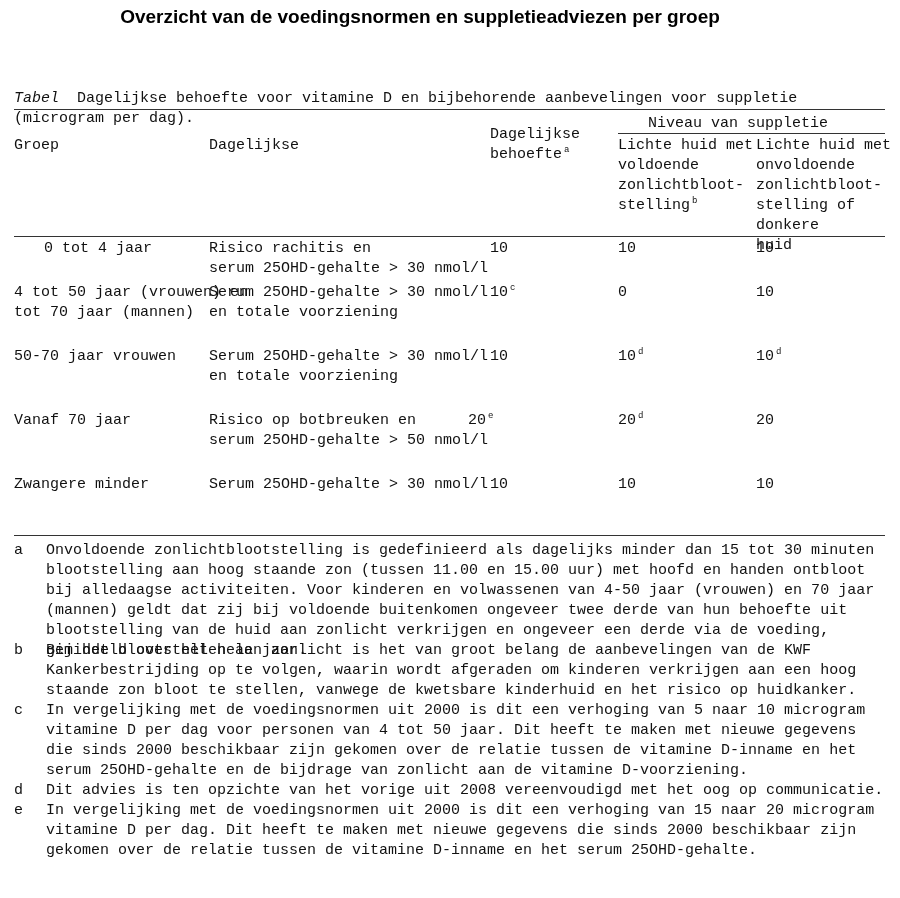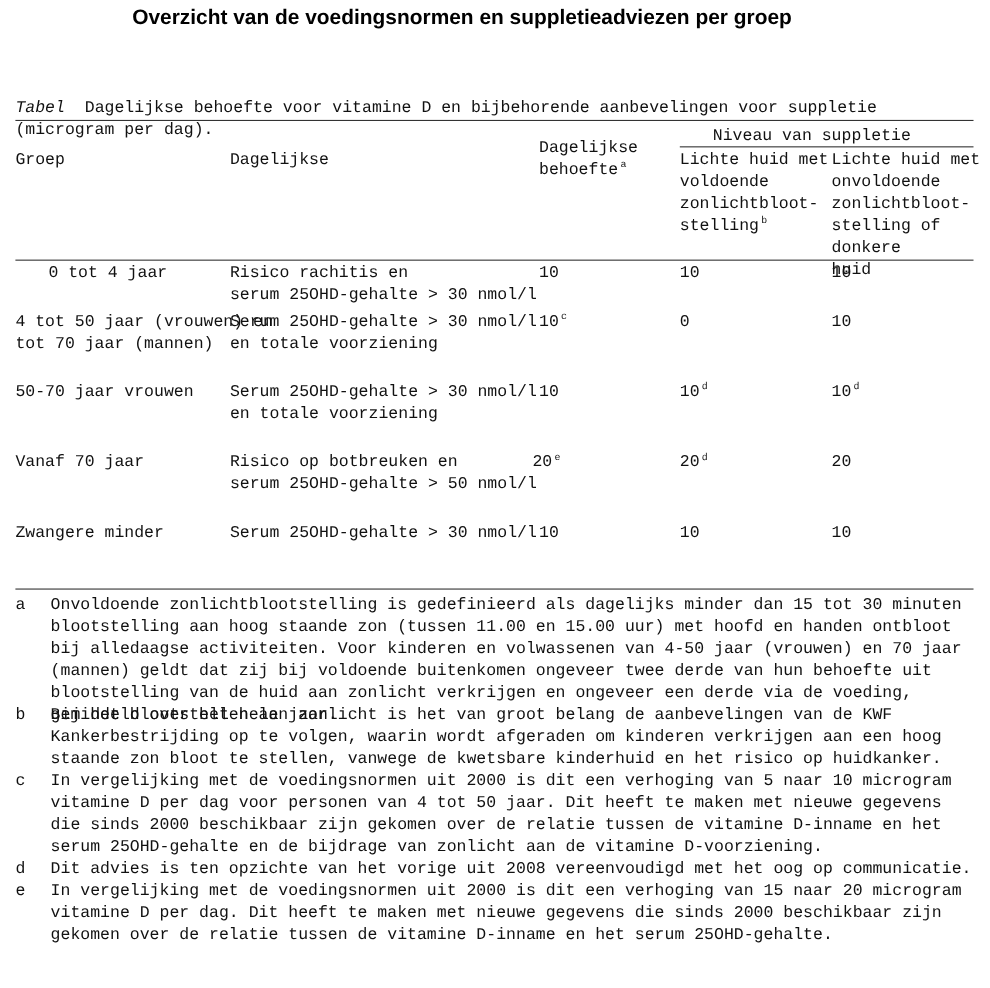--- a/index.html
+++ b/index.html
@@ -68,21 +68,21 @@
       <div class="cell serif" style="left: 209px; top: 347px;"><span>Serum 25OHD-gehalte &gt; 30 nmol/l
 en totale voorziening</span></div>
       <div class="cell serif" style="left: 490px; top: 347px;"><span>10</span><sup></sup></div>
       <div class="cell serif" style="left: 618px; top: 347px;"><span>10</span><sup>d</sup></div>
       <div class="cell serif" style="left: 756px; top: 347px;"><span>10</span><sup>d</sup></div>
     </div>
     <div>
       <div class="cell serif" style="left: 14px; top: 411px;"><span>Vanaf 70 jaar</span></div>
       <div class="cell serif" style="left: 209px; top: 411px;"><span>Risico op botbreuken en
 serum 25OHD-gehalte &gt; 50 nmol/l</span></div>
-      <div class="cell serif" style="left: 484px; top: 411px;"><span>20</span><sup>e</sup></div>
+      <div class="cell serif" style="left: 468px; top: 411px;"><span>20</span><sup>e</sup></div>
       <div class="cell serif" style="left: 618px; top: 411px;"><span>20</span><sup>d</sup></div>
       <div class="cell serif" style="left: 756px; top: 411px;"><span>20</span><sup></sup></div>
     </div>
     <div>
       <div class="cell serif" style="left: 14px; top: 475px;"><span>Zwangere minder</span></div>
       <div class="cell serif" style="left: 209px; top: 475px;"><span>Serum 25OHD-gehalte &gt; 30 nmol/l</span></div>
       <div class="cell serif" style="left: 490px; top: 475px;"><span>10</span><sup></sup></div>
       <div class="cell serif" style="left: 618px; top: 475px;"><span>10</span><sup></sup></div>
       <div class="cell serif" style="left: 756px; top: 475px;"><span>10</span><sup></sup></div>
     </div>

